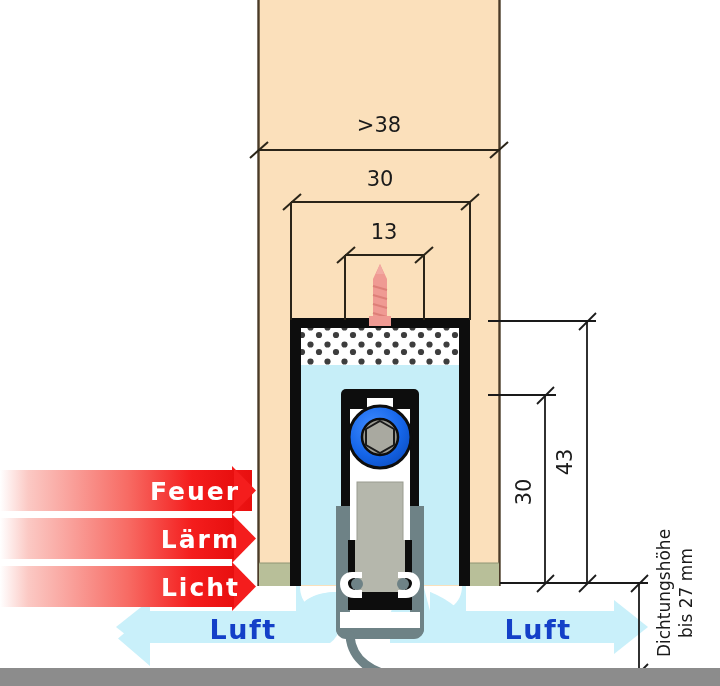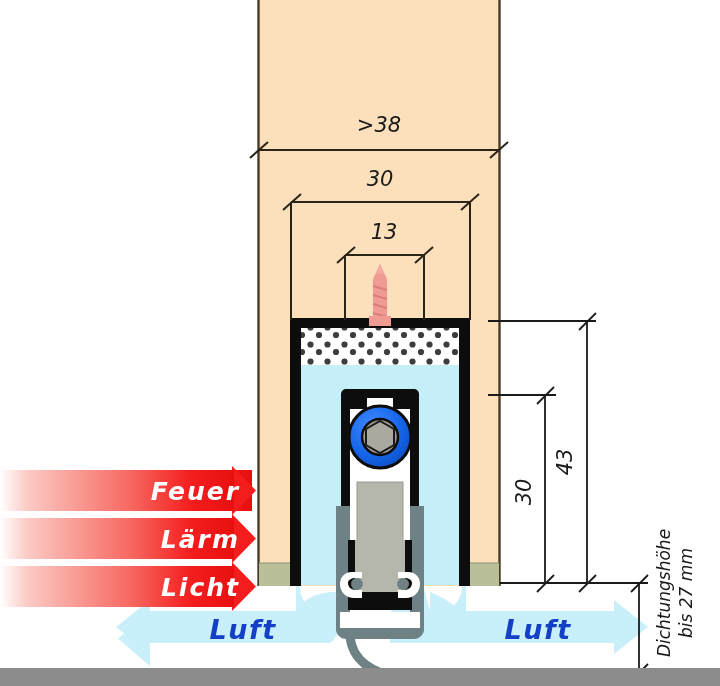--- a/index.html
+++ b/index.html
@@ -3,21 +3,21 @@
 <meta charset="utf-8">
 <style>
   html,body{margin:0;padding:0;}
   body{
     width:720px;height:686px;
     background:#ffffff;
     font-family:"DejaVu Sans","Liberation Sans",sans-serif;
     overflow:hidden;
     position:relative;
   }
-  #stage{position:absolute;left:0;top:0;width:580px;height:686px;font-style:italic;}
+  #stage{position:absolute;left:0;top:0;width:580px;height:686px;}
   svg#scene{position:absolute;left:0;top:0;width:720px;height:686px;display:block;}
   .dimtxt{
     font-family:"DejaVu Sans","Liberation Sans",sans-serif;
     font-size:21px;fill:#1a1a1a;
   }
   .dimtxt-sm{
     font-family:"DejaVu Sans","Liberation Sans",sans-serif;
     font-size:17px;fill:#1a1a1a;
   }
   .luft-txt{

